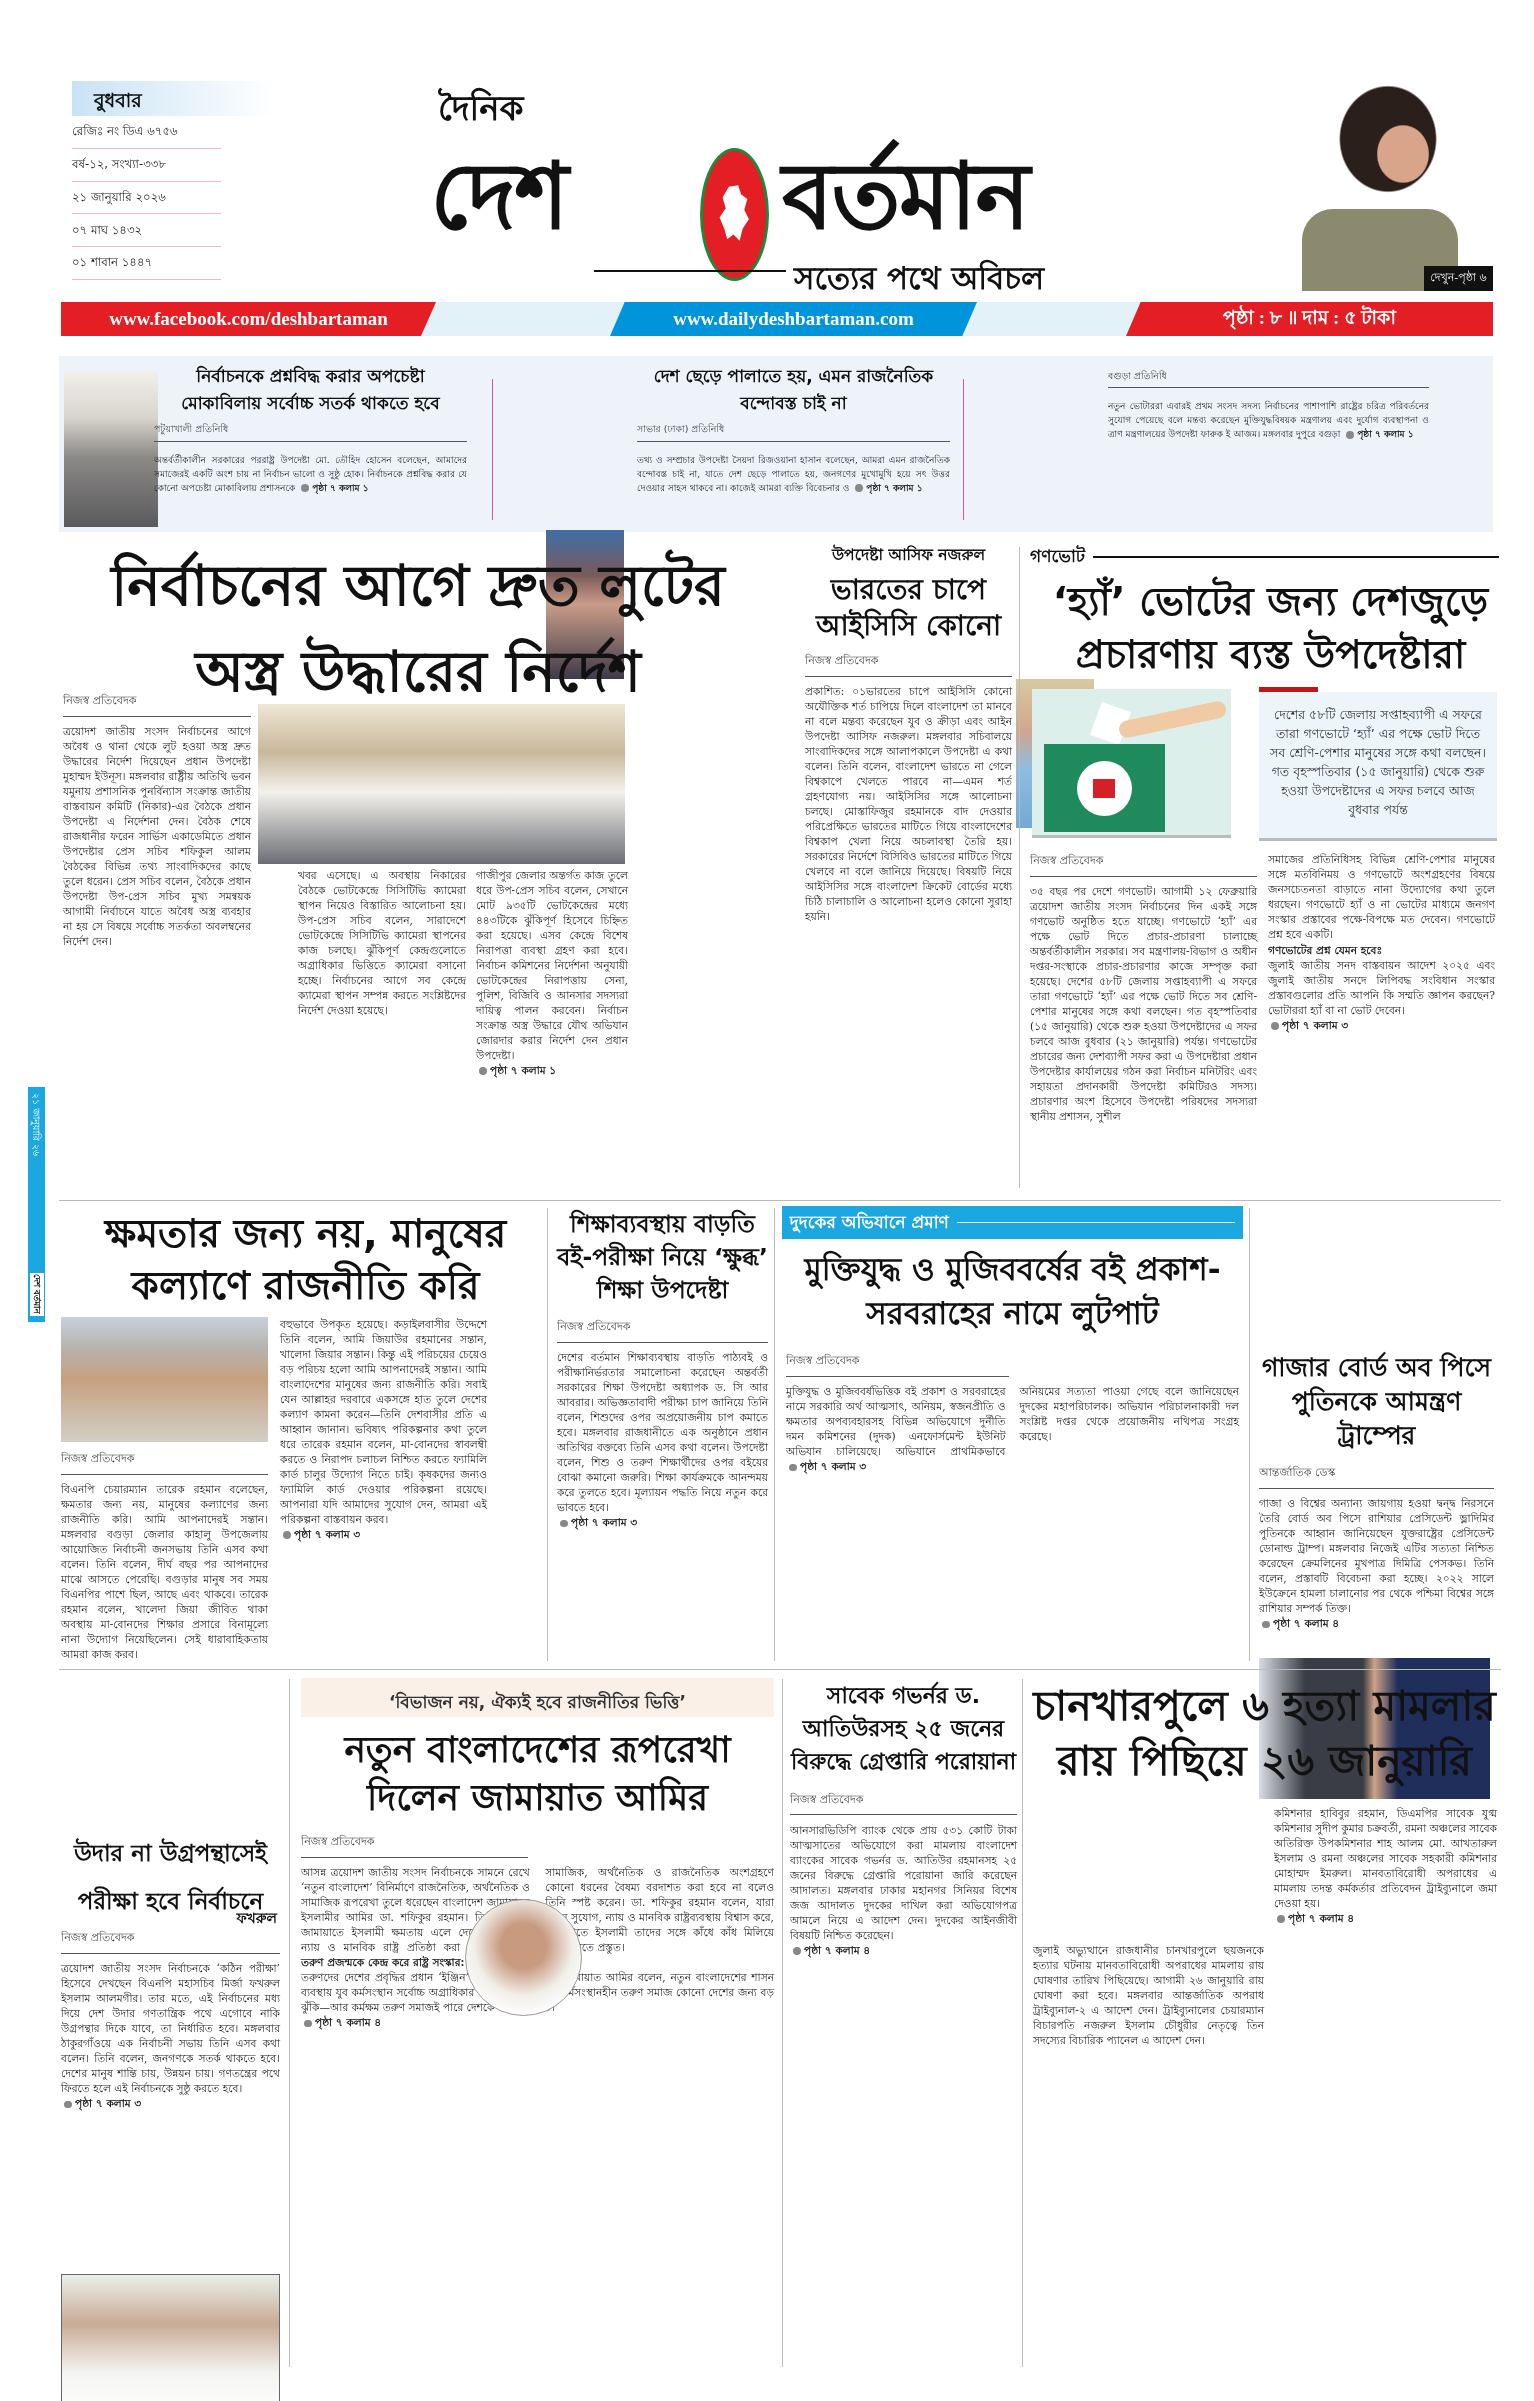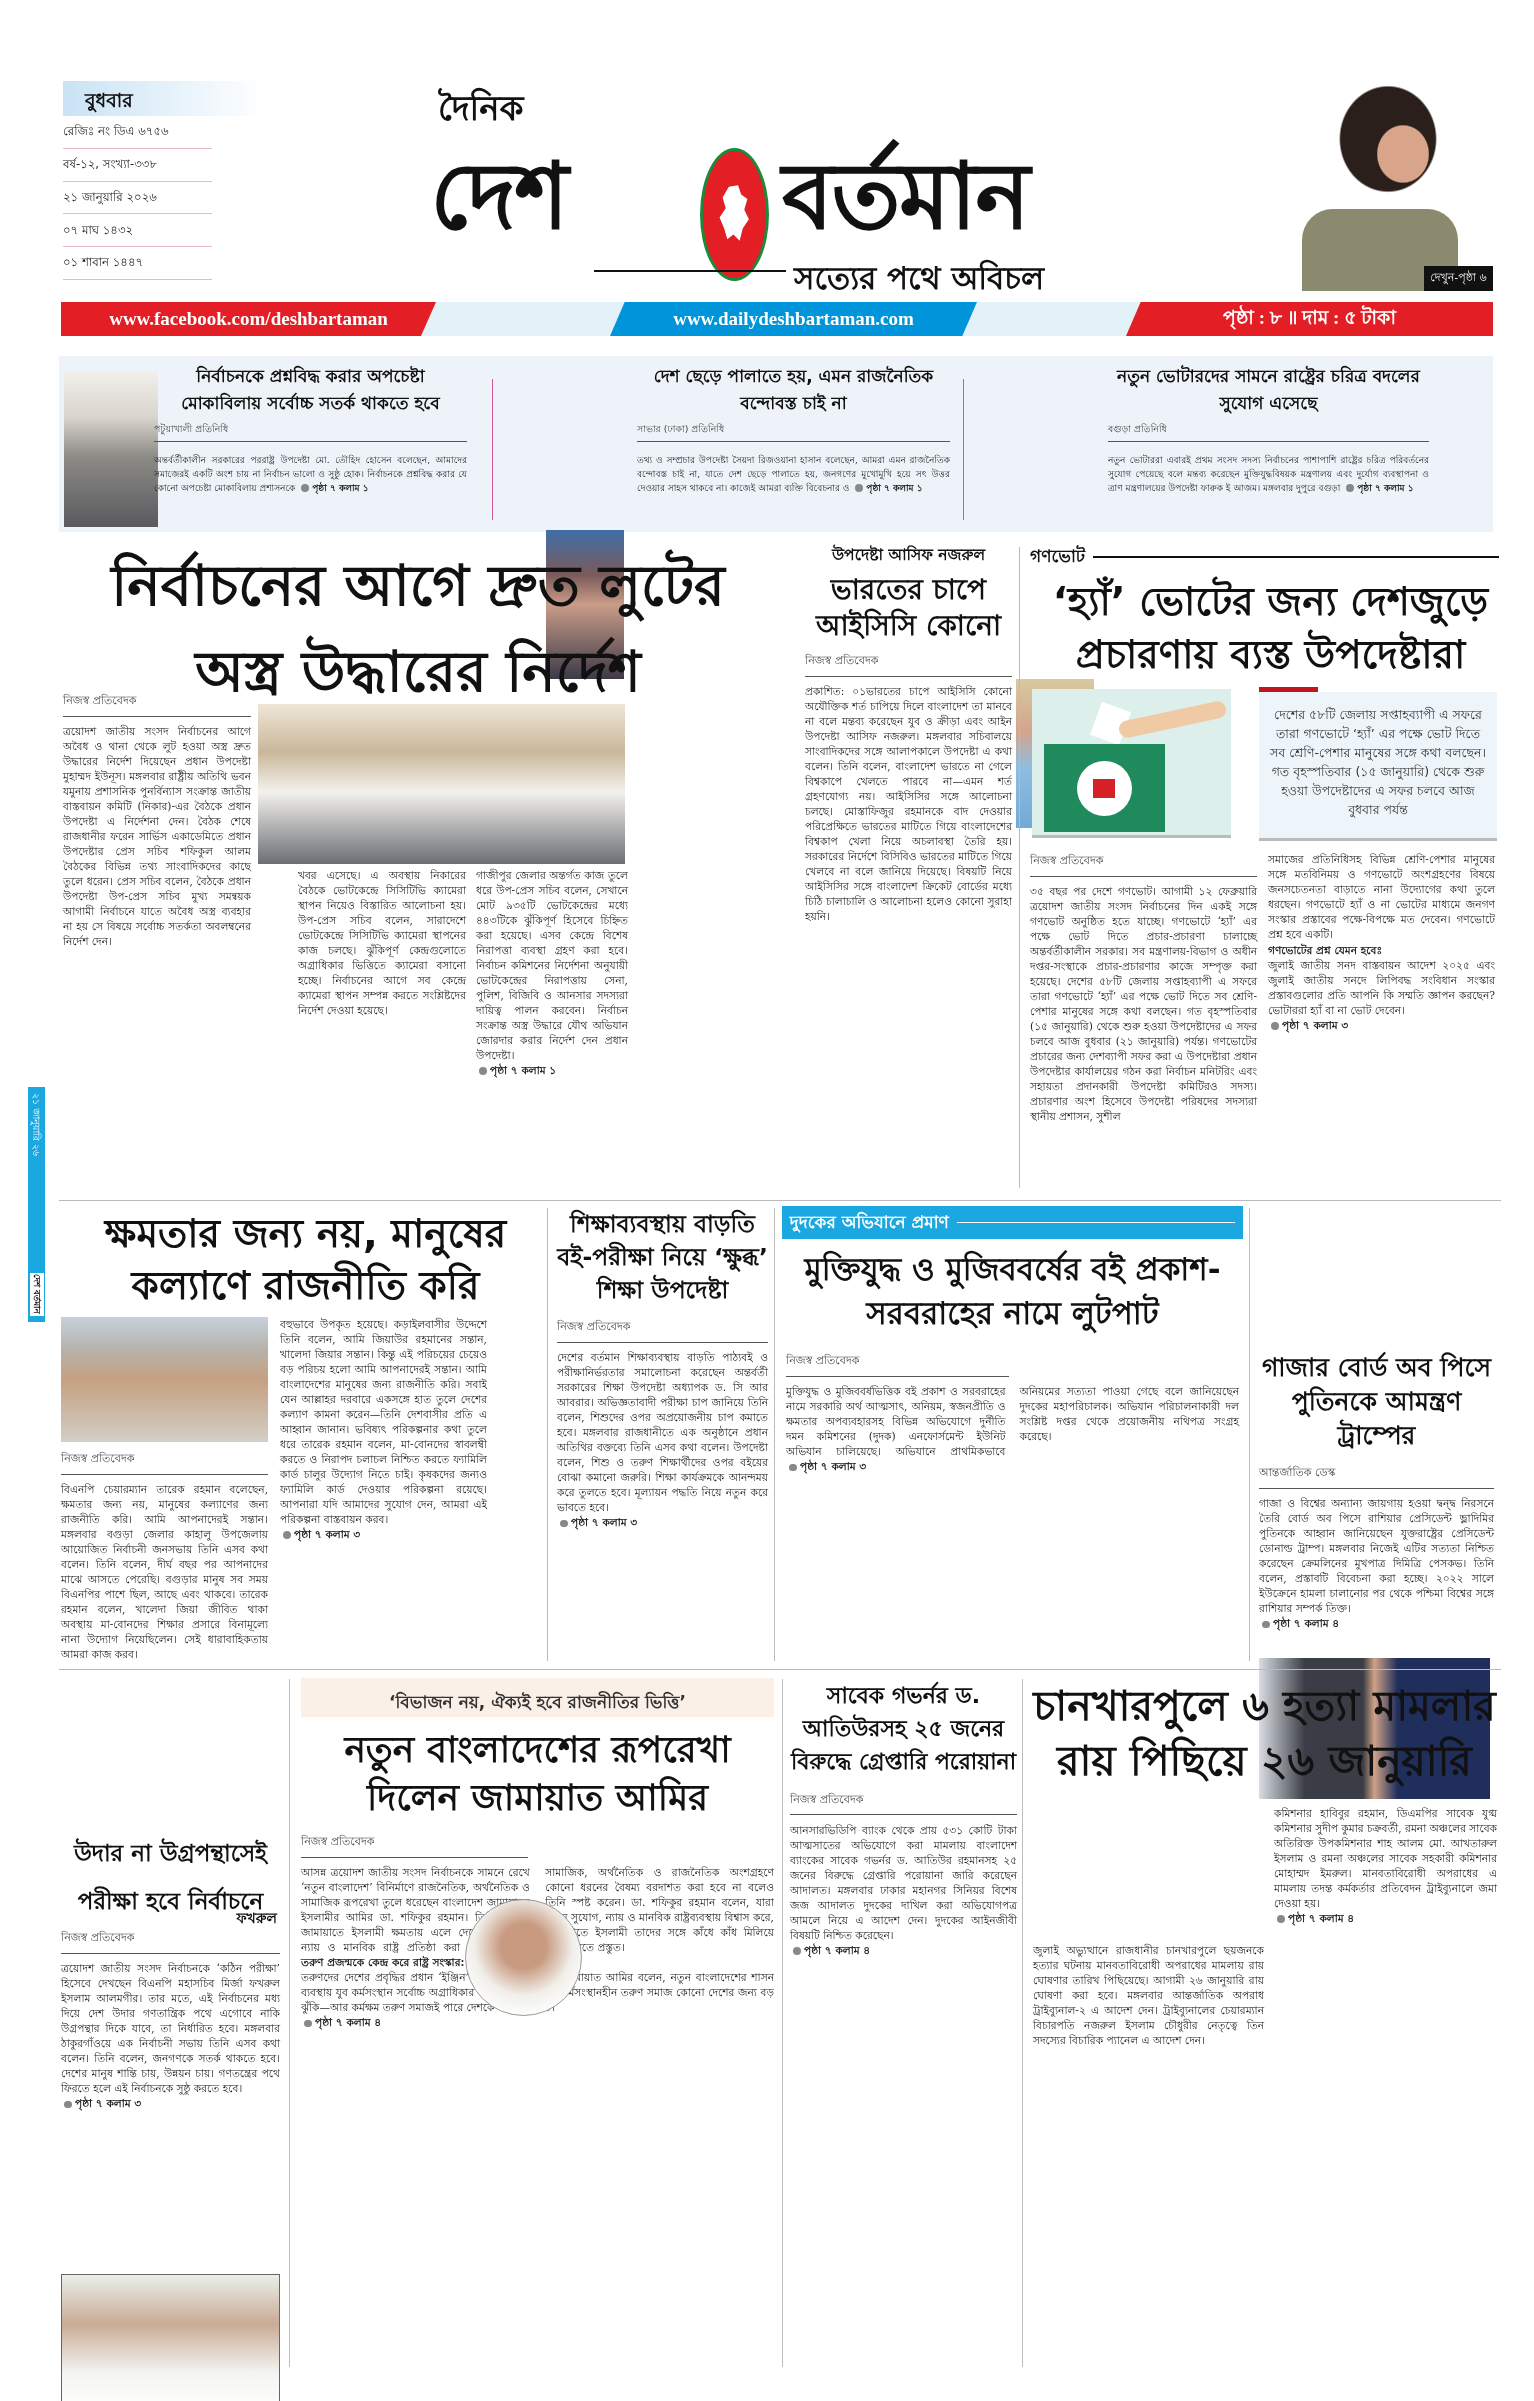--- a/index.html
+++ b/index.html
@@ -18,21 +18,21 @@
 .datebox .row{font-size:11.7px;color:#222;border-bottom:1.6px solid #e7b8cf;padding:6.3px 0 5.5px;width:149px}
 .banner{position:absolute;top:302px;height:34px;display:flex;align-items:center;justify-content:center;font-family:"Liberation Serif",serif;font-weight:bold;color:#fff;font-size:19px}
 .topstrip{position:absolute;top:356px;left:59px;width:1434px;height:176px;background:#eef3f9}
 .tsh{font-weight:bold;font-size:17px;line-height:26.6px;text-align:center}
 .tsb{font-size:9px;line-height:14px;text-align:justify;color:#222;font-family:"DejaVu Serif",serif}
 .tsby{font-size:9.4px;color:#444;border-bottom:1.6px solid #555;padding-bottom:3.1px;margin:6.3px 0 11px}
 </style>
 </head>
 <body>
 
-<div class="abs datebox" style="left:63px;top:81px;width:203px">
+<div class="abs datebox" style="left:72px;top:81px;width:203px">
   <div class="day">বুধবার</div>
   <div class="row">রেজিঃ নং ডিএ ৬৭৫৬</div>
   <div class="row">বর্ষ-১২, সংখ্যা-৩৩৮</div>
   <div class="row">২১ জানুয়ারি ২০২৬</div>
   <div class="row">০৭ মাঘ ১৪৩২</div>
   <div class="row">০১ শাবান ১৪৪৭</div>
 </div>
 
 <div class="abs" style="left:438px;top:82px;width:790px;height:211px">
   <div class="abs" style="left:0;top:0;font-size:34px;font-weight:bold">দৈনিক</div>
@@ -71,21 +71,20 @@
 <div class="abs photo" style="left:546px;top:374px;width:78px;height:149px;background:linear-gradient(180deg,#3f6ea8 0%,#7a5a5a 30%,#c99c88 50%,#3d3a48 100%)"></div>
 <div class="abs" style="left:637px;top:363px;width:313px">
   <div class="tsh">দেশ ছেড়ে পালাতে হয়, এমন রাজনৈতিক বন্দোবস্ত চাই না</div>
   <div class="tsby">সাভার (ঢাকা) প্রতিনিধি</div>
   <div class="tsb"><span>তথ্য ও সম্প্রচার উপদেষ্টা সৈয়দা রিজওয়ানা হাসান বলেছেন, আমরা এমন রাজনৈতিক বন্দোবস্ত চাই না, যাতে দেশ ছেড়ে পালাতে হয়, জনগণের মুখোমুখি হয়ে সৎ উত্তর দেওয়ার সাহস থাকবে না। কাজেই আমরা ব্যক্তি বিবেচনার ও</span> <span class="dot"></span><span class="contd">পৃষ্ঠা ৭ কলাম ১</span></div>
 </div>
 <div class="vrule" style="left:963px;top:379px;height:141px;background:#d35a9a"></div>
 
 <div class="abs photo" style="left:1016px;top:374px;width:78px;height:149px;background:linear-gradient(180deg,#d8c9a0 0%,#d2a58d 35%,#8fbde0 60%,#73a9d6 100%)"></div>
 <div class="abs" style="left:1108px;top:363px;width:321px">
-  <div class="tsh">নতুন ভোটারদের সামনে রাষ্ট্রের চরিত্র বদলের সুযোগ এসেছে</div>
   <div class="tsby">বগুড়া প্রতিনিধি</div>
   <div class="tsb"><span>নতুন ভোটাররা এবারই প্রথম সংসদ সদস্য নির্বাচনের পাশাপাশি রাষ্ট্রের চরিত্র পরিবর্তনের সুযোগ পেয়েছে বলে মন্তব্য করেছেন মুক্তিযুদ্ধবিষয়ক মন্ত্রণালয় এবং দুর্যোগ ব্যবস্থাপনা ও ত্রাণ মন্ত্রণালয়ের উপদেষ্টা ফারুক ই আজম। মঙ্গলবার দুপুরে বগুড়া</span> <span class="dot"></span><span class="contd">পৃষ্ঠা ৭ কলাম ১</span></div>
 </div>
 
 <div class="abs hl" style="left:74px;top:543px;width:688px;font-size:56px;line-height:86px">নির্বাচনের আগে দ্রুত লুটের অস্ত্র উদ্ধারের নির্দেশ</div>
 
 <div class="abs" style="left:63px;top:692px;width:735px;height:508px">
   <div class="abs" style="left:0;top:0;width:188px">
     <div class="byline">নিজস্ব প্রতিবেদক</div>
     <div class="body-text">ত্রয়োদশ জাতীয় সংসদ নির্বাচনের আগে অবৈধ ও থানা থেকে লুট হওয়া অস্ত্র দ্রুত উদ্ধারের নির্দেশ দিয়েছেন প্রধান উপদেষ্টা মুহাম্মদ ইউনূস। মঙ্গলবার রাষ্ট্রীয় অতিথি ভবন যমুনায় প্রশাসনিক পুনর্বিন্যাস সংক্রান্ত জাতীয় বাস্তবায়ন কমিটি (নিকার)-এর বৈঠকে প্রধান উপদেষ্টা এ নির্দেশনা দেন। বৈঠক শেষে রাজধানীর ফরেন সার্ভিস একাডেমিতে প্রধান উপদেষ্টার প্রেস সচিব শফিকুল আলম বৈঠকের বিভিন্ন তথ্য সাংবাদিকদের কাছে তুলে ধরেন। প্রেস সচিব বলেন, বৈঠকে প্রধান উপদেষ্টা উপ-প্রেস সচিব মুখ্য সমন্বয়ক আগামী নির্বাচনে যাতে অবৈধ অস্ত্র ব্যবহার না হয় সে বিষয়ে সর্বোচ্চ সতর্কতা অবলম্বনের নির্দেশ দেন।</div>

